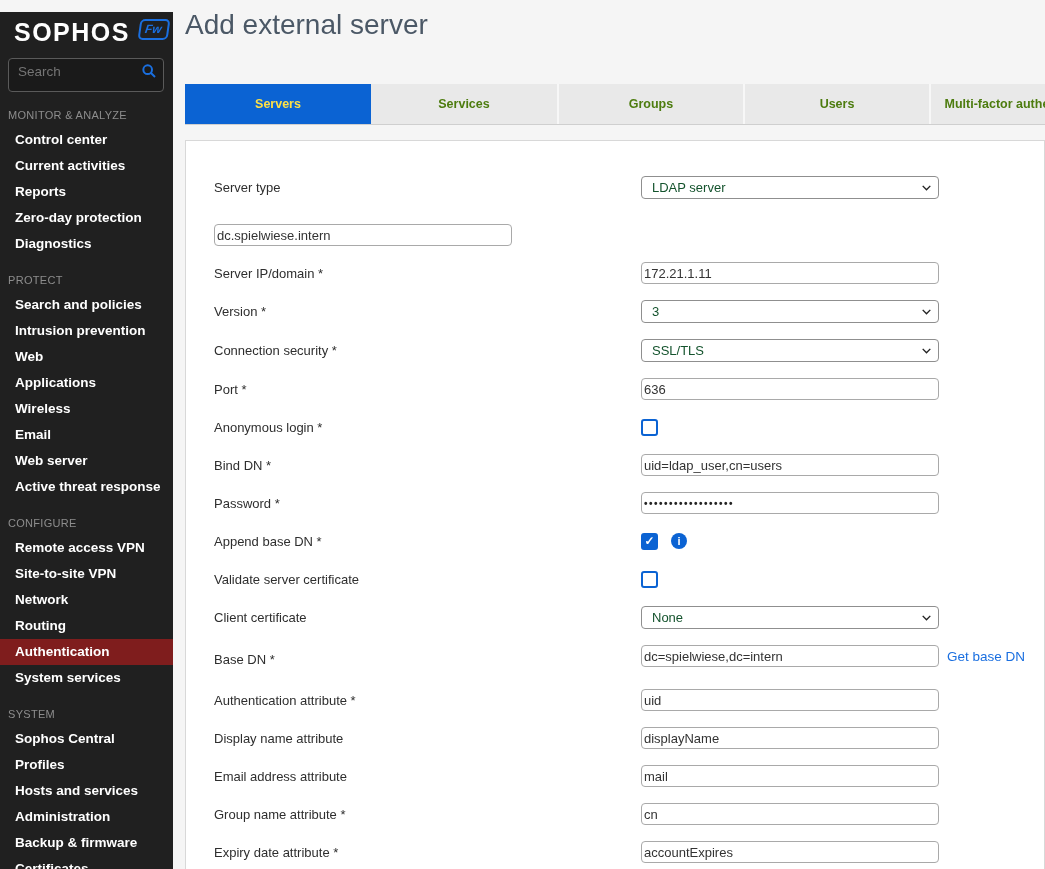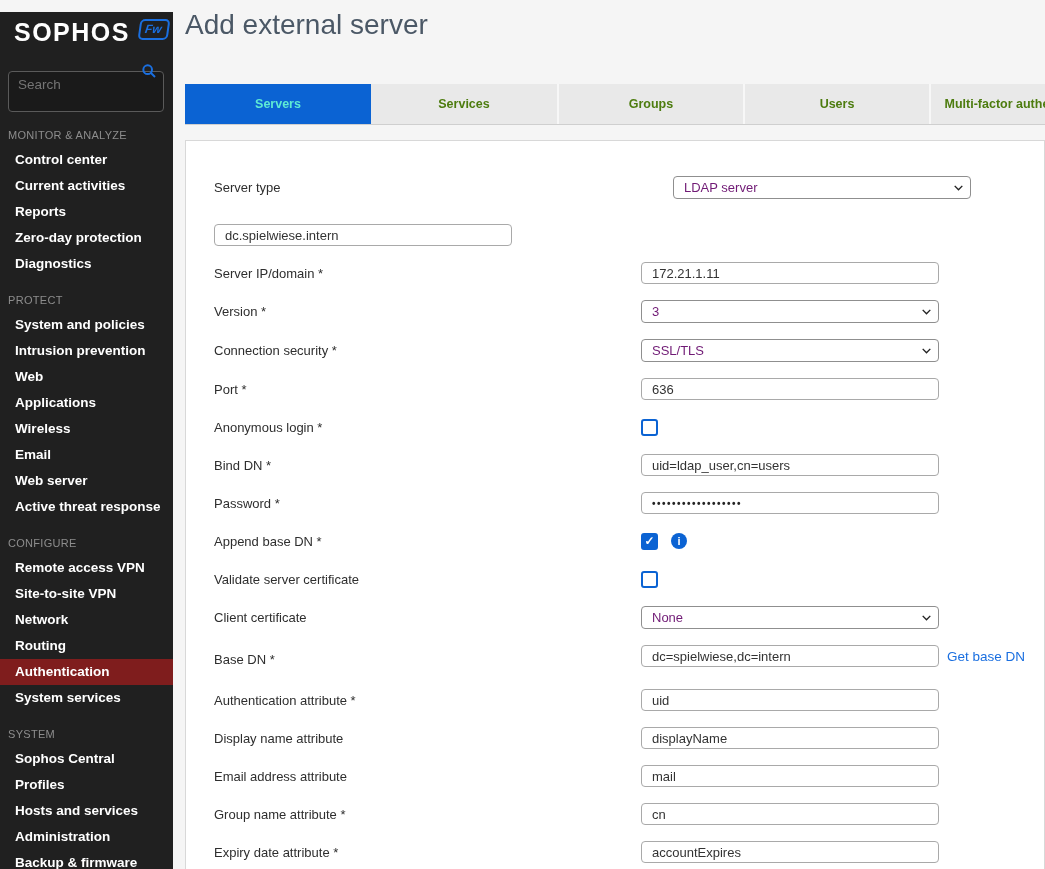--- a/index.html
+++ b/index.html
@@ -17,23 +17,22 @@
   .logo-row { display:flex; align-items:flex-start; gap:9px; padding:7px 0 0 14px; }
   .logo { font-size:25px; font-weight:bold; letter-spacing:1.5px; color:#fff; line-height:26px; }
   .logo-badge {
     border:2px solid #1a6fe0; color:#1a6fe0; font-weight:bold; font-style:italic;
     font-size:12px; padding:1px 5px 2px 4px; border-radius:5px; transform:skew(-8deg);
     margin-top:0px;
   }
   .search-wrap { margin:13px 9px 0 8px; position:relative; }
   .search-input {
     width:100%; background:#1a1a1a; border:1px solid #5a5a5a; border-radius:4px;
-    color:#c9c9c9; font-size:13.5px; padding:5px 28px 19px 9px; outline:none;
+    color:#c9c9c9; font-size:13.5px; padding:5px 28px 12px 9px; outline:none;
     font-family:"Liberation Sans", sans-serif;
-    margin-top:13px;
   }
   .search-icon { position:absolute; right:7px; top:5px; }
   .section-title { color:#8d8d8d; font-size:11px; margin:17px 0 6px 8px; letter-spacing:.3px; }
   .nav-item {
     color:#fff; font-weight:bold; font-size:13.5px; padding:5px 0 5px 15px;
     line-height:16px; cursor:pointer; white-space:nowrap;
   }
   .nav-item.active { background:#7f1d1d; }
   
   .main { margin-left:175px; height:869px; }
@@ -41,41 +40,41 @@
   .tabs {
     display:flex; flex-wrap:nowrap; margin:44px 0 0 10px; width:calc(100% - 10px);
     overflow:hidden; border-bottom:1px solid #cfcfcf;
   }
   .tab {
     flex:0 0 186px; height:40px; display:flex; align-items:center; justify-content:center;
     background:#e9e9e9; color:#4d7c0f; font-weight:bold; font-size:12.5px; cursor:pointer;
     white-space:nowrap;
   }
   .tab:not(.active) + .tab:not(.active) { border-left:2px solid #f7f7f7; }
-  .tab.active { background:#0b63d3; color:#5eead4; }
+  .tab.active { background:#0b63d3; color:#fde047; }
   .panel {
     margin:15px 0 0 10px; width:calc(100% - 10px); background:#fff;
     border:1px solid #d8d8d8; padding:35px 0 30px 28px; height:760px;
   }
   
   .form-row { display:flex; align-items:center; min-height:22px; margin-bottom:16px; }
-  .form-row.gap-lg { margin-bottom:25px;gap:32px; }
+  .form-row.gap-lg { margin-bottom:25px; }
   .form-row.gap-md { margin-bottom:22px;align-items:flex-end; }
   .form-label { width:427px; font-size:13px; color:#2e2e2e; flex:0 0 427px; }
   .form-field { display:flex; align-items:center; }
   .text-input {
     width:298px; height:22px; border:1px solid #a9a9a9; border-radius:4px;
-    padding:0 10px; font-size:13px; color:#333; font-family:"Liberation Sans", sans-serif; outline:none;
+    padding:0 2px; font-size:13px; color:#333; font-family:"Liberation Sans", sans-serif; outline:none;
     background:#fff;
   }
   .text-input.pwd { font-size:10px; letter-spacing:1.5px; font-weight:bold; color:#222; }
   .select {
     width:298px; height:23px; border:1px solid #8f8f8f; border-radius:4px; background:#fff;
     display:flex; align-items:center; justify-content:space-between;
-    padding:0 5px 0 10px; font-size:13px; color:#701a75; cursor:pointer;
+    padding:0 5px 0 10px; font-size:13px; color:#14532d; cursor:pointer;
   }
   .checkbox {
     width:17px; height:17px; border:2px solid #0b63d3; border-radius:3px; background:#fff;
     display:inline-flex; align-items:center; justify-content:center; cursor:pointer;
     color:#fff; font-size:12px; font-weight:bold; line-height:1;
   }
   .checkbox.checked { background:#0b63d3; }
   .info-icon {
     width:16px; height:16px; border-radius:50%; background:#0b63d3; color:#fff;
     font-size:11px; font-weight:bold; display:inline-flex; align-items:center;
@@ -101,21 +100,21 @@
     </span>
   </div>
   <div id="sidebar-sections">
       <div class="section-title">MONITOR &amp; ANALYZE</div>
       <div class="nav-item">Control center</div>
       <div class="nav-item">Current activities</div>
       <div class="nav-item">Reports</div>
       <div class="nav-item">Zero-day protection</div>
       <div class="nav-item">Diagnostics</div>
       <div class="section-title">PROTECT</div>
-      <div class="nav-item">System and policies</div>
+      <div class="nav-item">Search and policies</div>
       <div class="nav-item">Intrusion prevention</div>
       <div class="nav-item">Web</div>
       <div class="nav-item">Applications</div>
       <div class="nav-item">Wireless</div>
       <div class="nav-item">Email</div>
       <div class="nav-item">Web server</div>
       <div class="nav-item">Active threat response</div>
       <div class="section-title">CONFIGURE</div>
       <div class="nav-item">Remote access VPN</div>
       <div class="nav-item">Site-to-site VPN</div>

